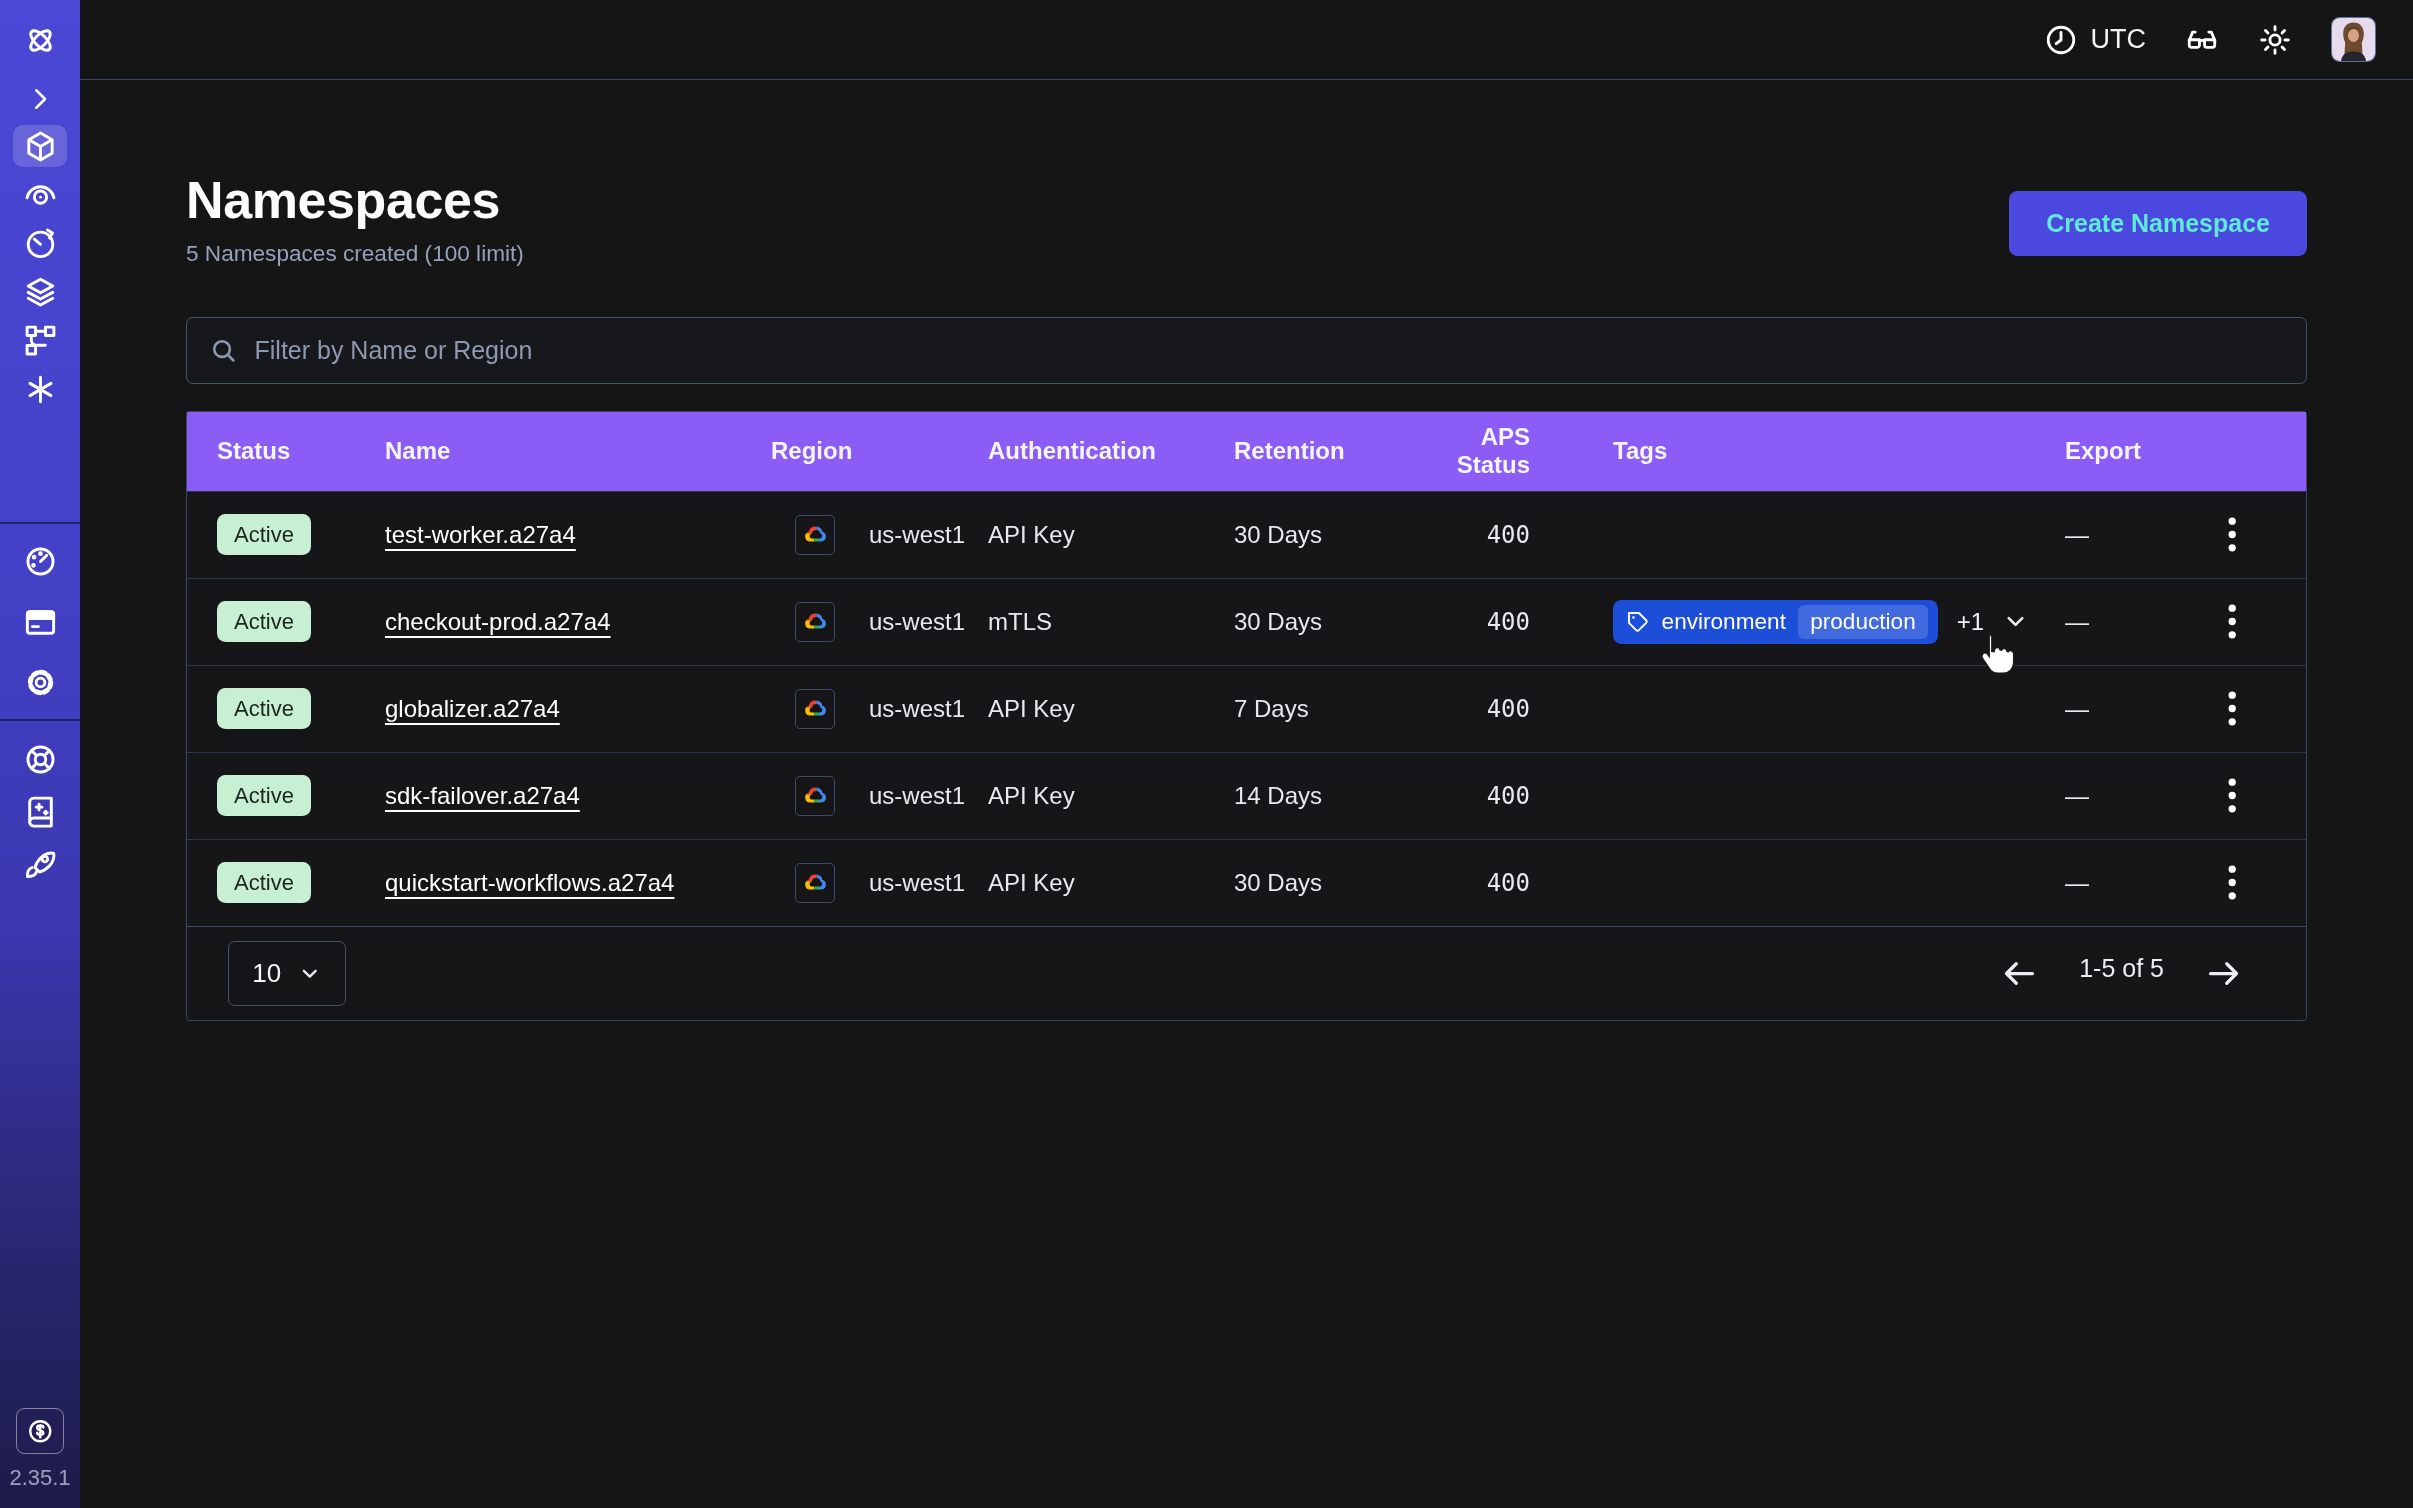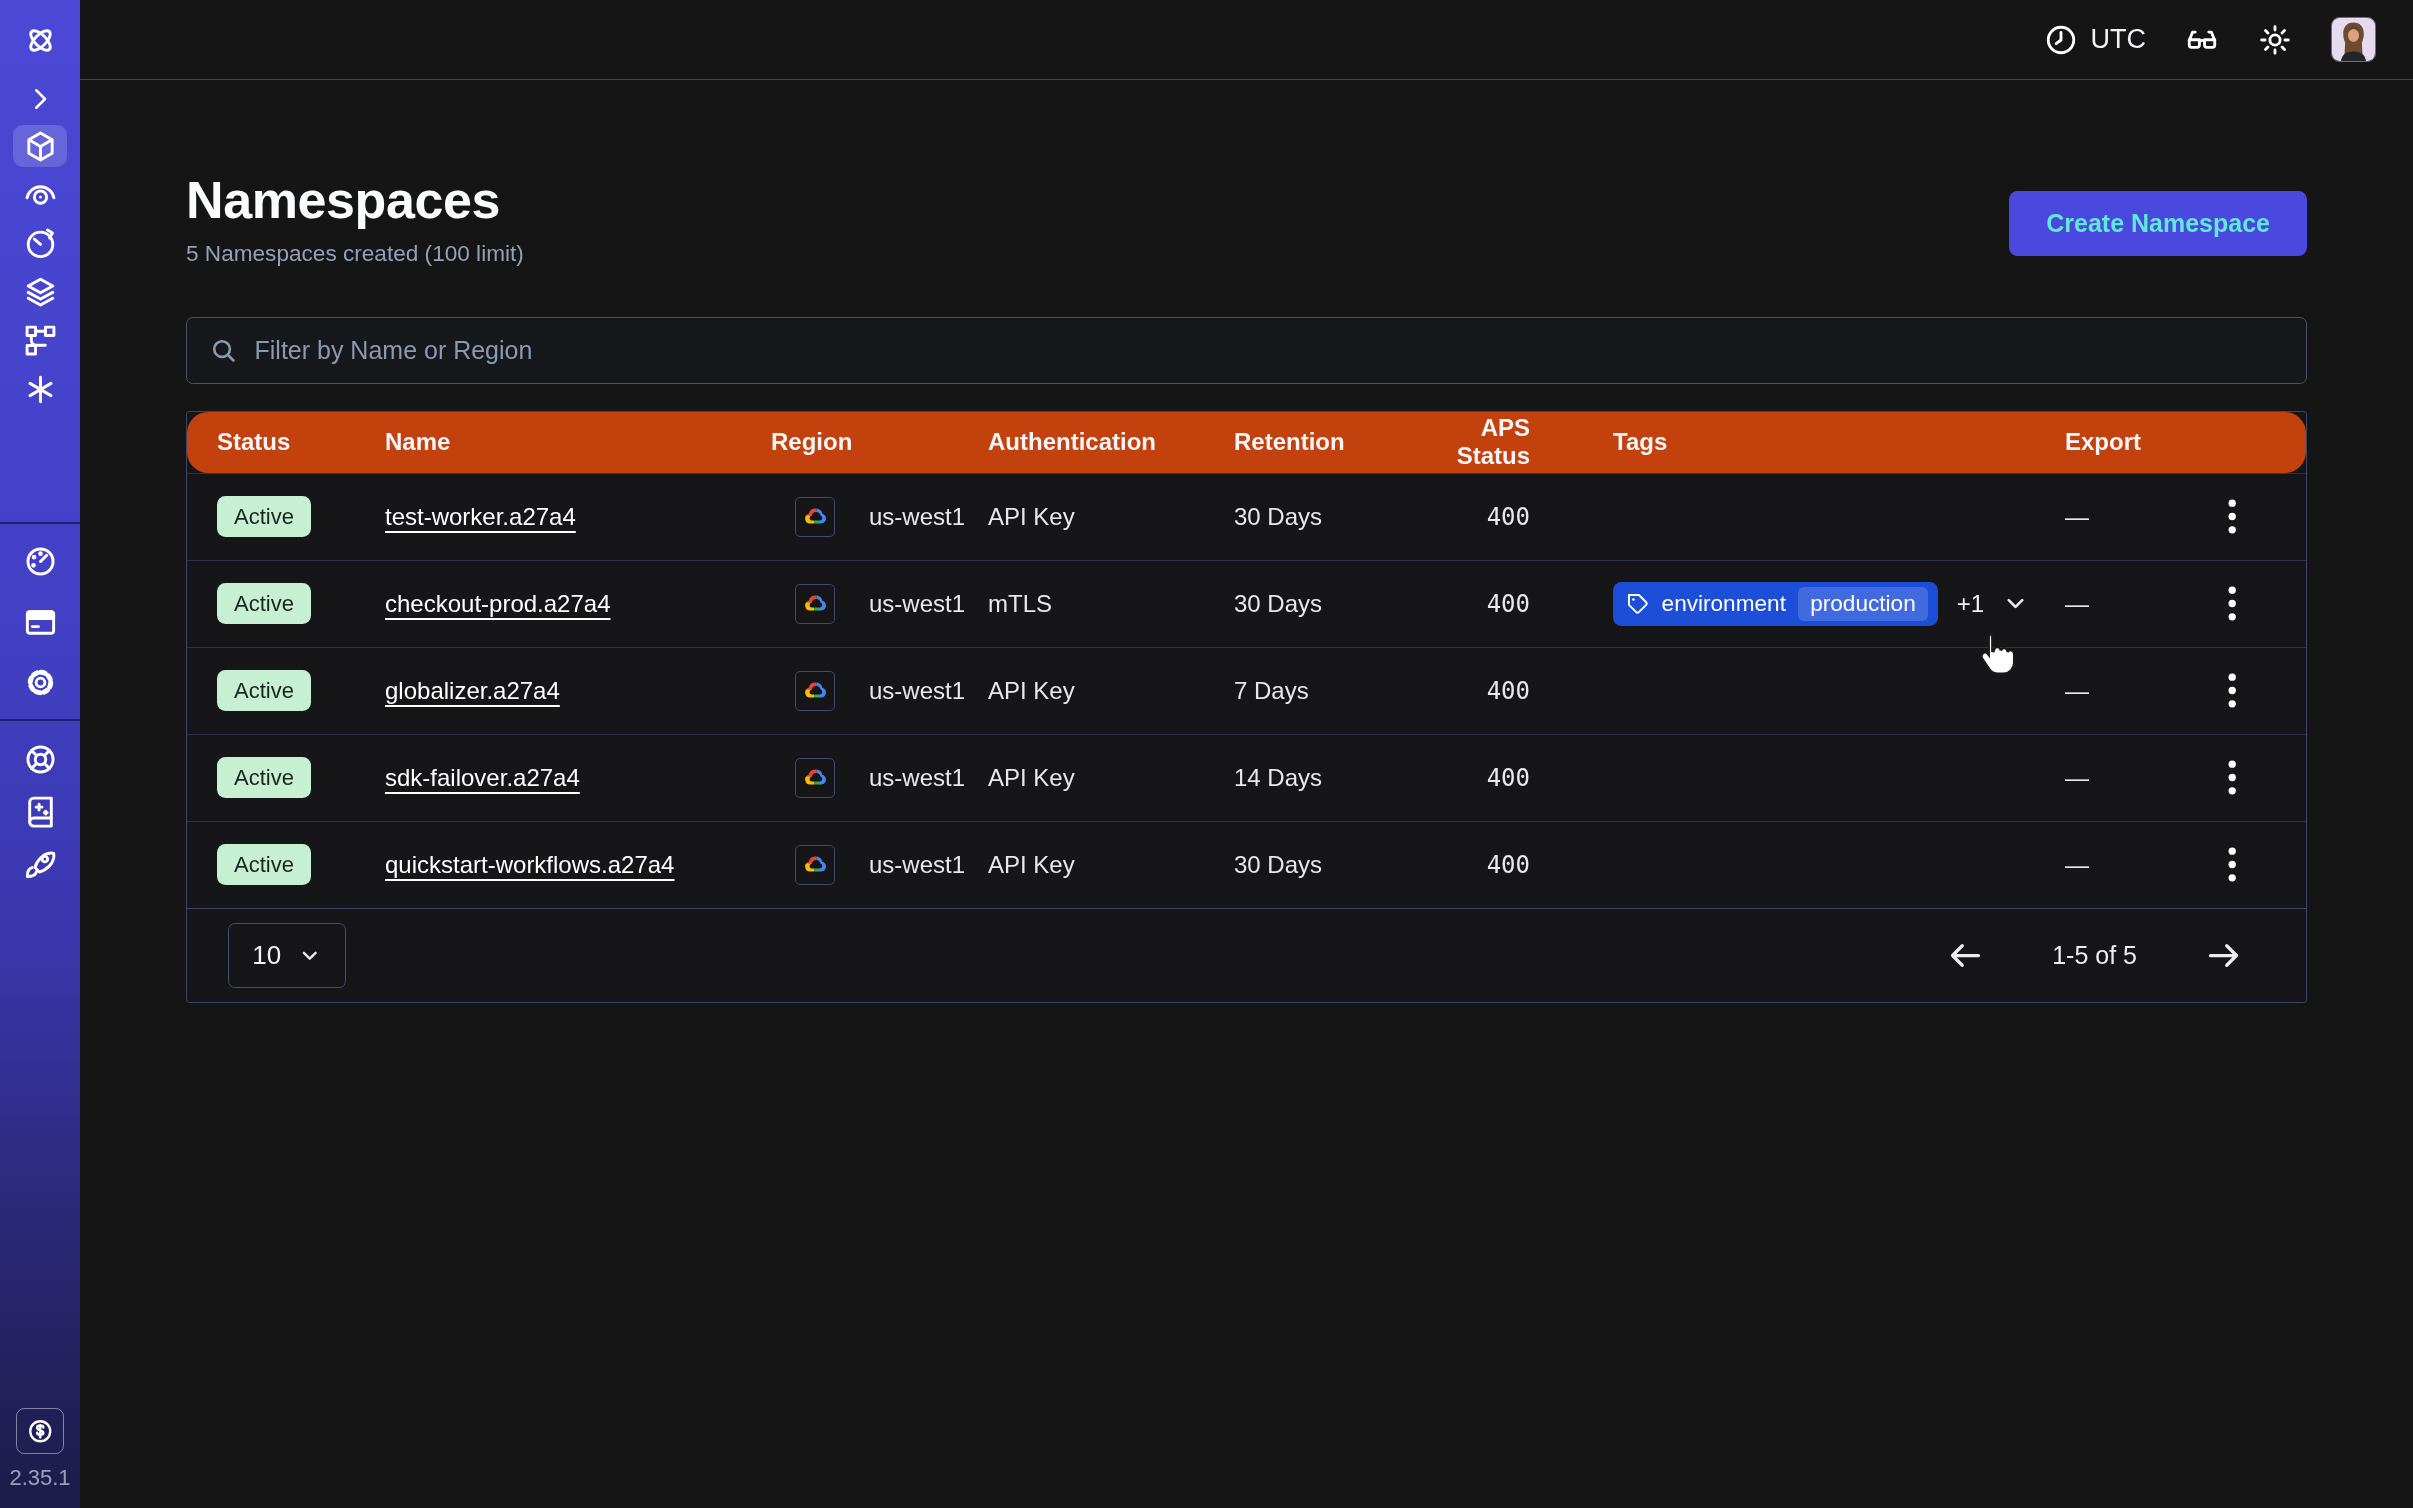--- a/index.html
+++ b/index.html
@@ -42,21 +42,21 @@
     display:flex; align-items:center; padding:0 22px; gap:17px; }
   .filter-box svg { width:28.5px; height:28.5px; stroke:#8c99b0; fill:none; stroke-width:2.2; stroke-linecap:round; }
   .filter-box input { flex:1; background:transparent; border:none; outline:none; color:#e8ebf2;
     font-size:25px; font-family:inherit; }
   .filter-box input::placeholder { color:#8c99b0; }
 
   
   .table { margin-top:27px; border:1.7px solid #3a4767; border-radius:3.4px; background:#161618; }
   .tgrid { display:grid; grid-template-columns:168px 386px 217px 246px 185px 111px 535px 116px 1fr;
     align-items:center; padding-left:30px; padding-right:23.5px; }
-  .thead { height:61px; background:#c2410c;border-radius:21px; }
+  .thead { height:79px; background:#8b5cf6; }
   .th { font-size:24px; font-weight:600; color:#f3f5f9; }
   .trow { height:87px; border-top:1.7px solid #2a3552; }
   .trow:first-of-type { border-top:none; }
   .cell { font-size:24px; color:#e7e9ee; }
   .num { font-family:"DejaVu Sans Mono", monospace; text-align:right; }
   .th.num { font-family:"Liberation Sans", sans-serif; }
   .status-badge { display:inline-block; background:#c7f0d2; color:#1b2420; font-size:22px; font-weight:500;
     padding:7.5px 17px; border-radius:8.4px; }
   .name-link { color:#fff; text-decoration:underline; text-underline-offset:5.9px; text-decoration-thickness:1.7px; cursor:pointer; }
   .region-cell { display:flex; align-items:center; gap:34px;margin-left:24px; }
@@ -74,21 +74,21 @@
   .kebab-cell { display:flex; justify-content:center; }
   .kebab { display:flex; cursor:pointer; padding:6.7px; }
   .kebab svg { width:8.4px; height:35px; fill:#fff; }
 
   
   .pag { height:94px; border-top:1.7px solid #3a4767; display:flex; align-items:center; justify-content:space-between; padding:0 63px 0 41px; }
   .page-size { width:118px; height:65px; border:1.7px solid #44516f; border-radius:6.7px; display:flex; align-items:center;
     justify-content:center; gap:17px; cursor:pointer; background:transparent; }
   .page-size span { font-size:26px; color:#f2f4f8; }
   .page-size svg { width:23.5px; height:23.5px; stroke:#e8eaee; fill:none; stroke-width:2.4; stroke-linecap:round; stroke-linejoin:round; }
-  .pag-right { display:flex; align-items:center; gap:67px; }
+  .pag-right { display:flex; align-items:flex-start; gap:40px; }
   .pag-arrow { display:flex; cursor:pointer; }
   .pag-arrow svg { width:39px; height:39px; stroke:#eceef3; fill:none; stroke-width:2; stroke-linecap:round; stroke-linejoin:round; }
   .pag-label { font-size:25px; color:#eceef3; }
 
   .cursor { position:absolute; left:1971px; top:630px; width:47px; height:52px; z-index:20; pointer-events:none; }
 </style>
 </head>
 <body>
 
 <svg width="0" height="0" style="position:absolute">

